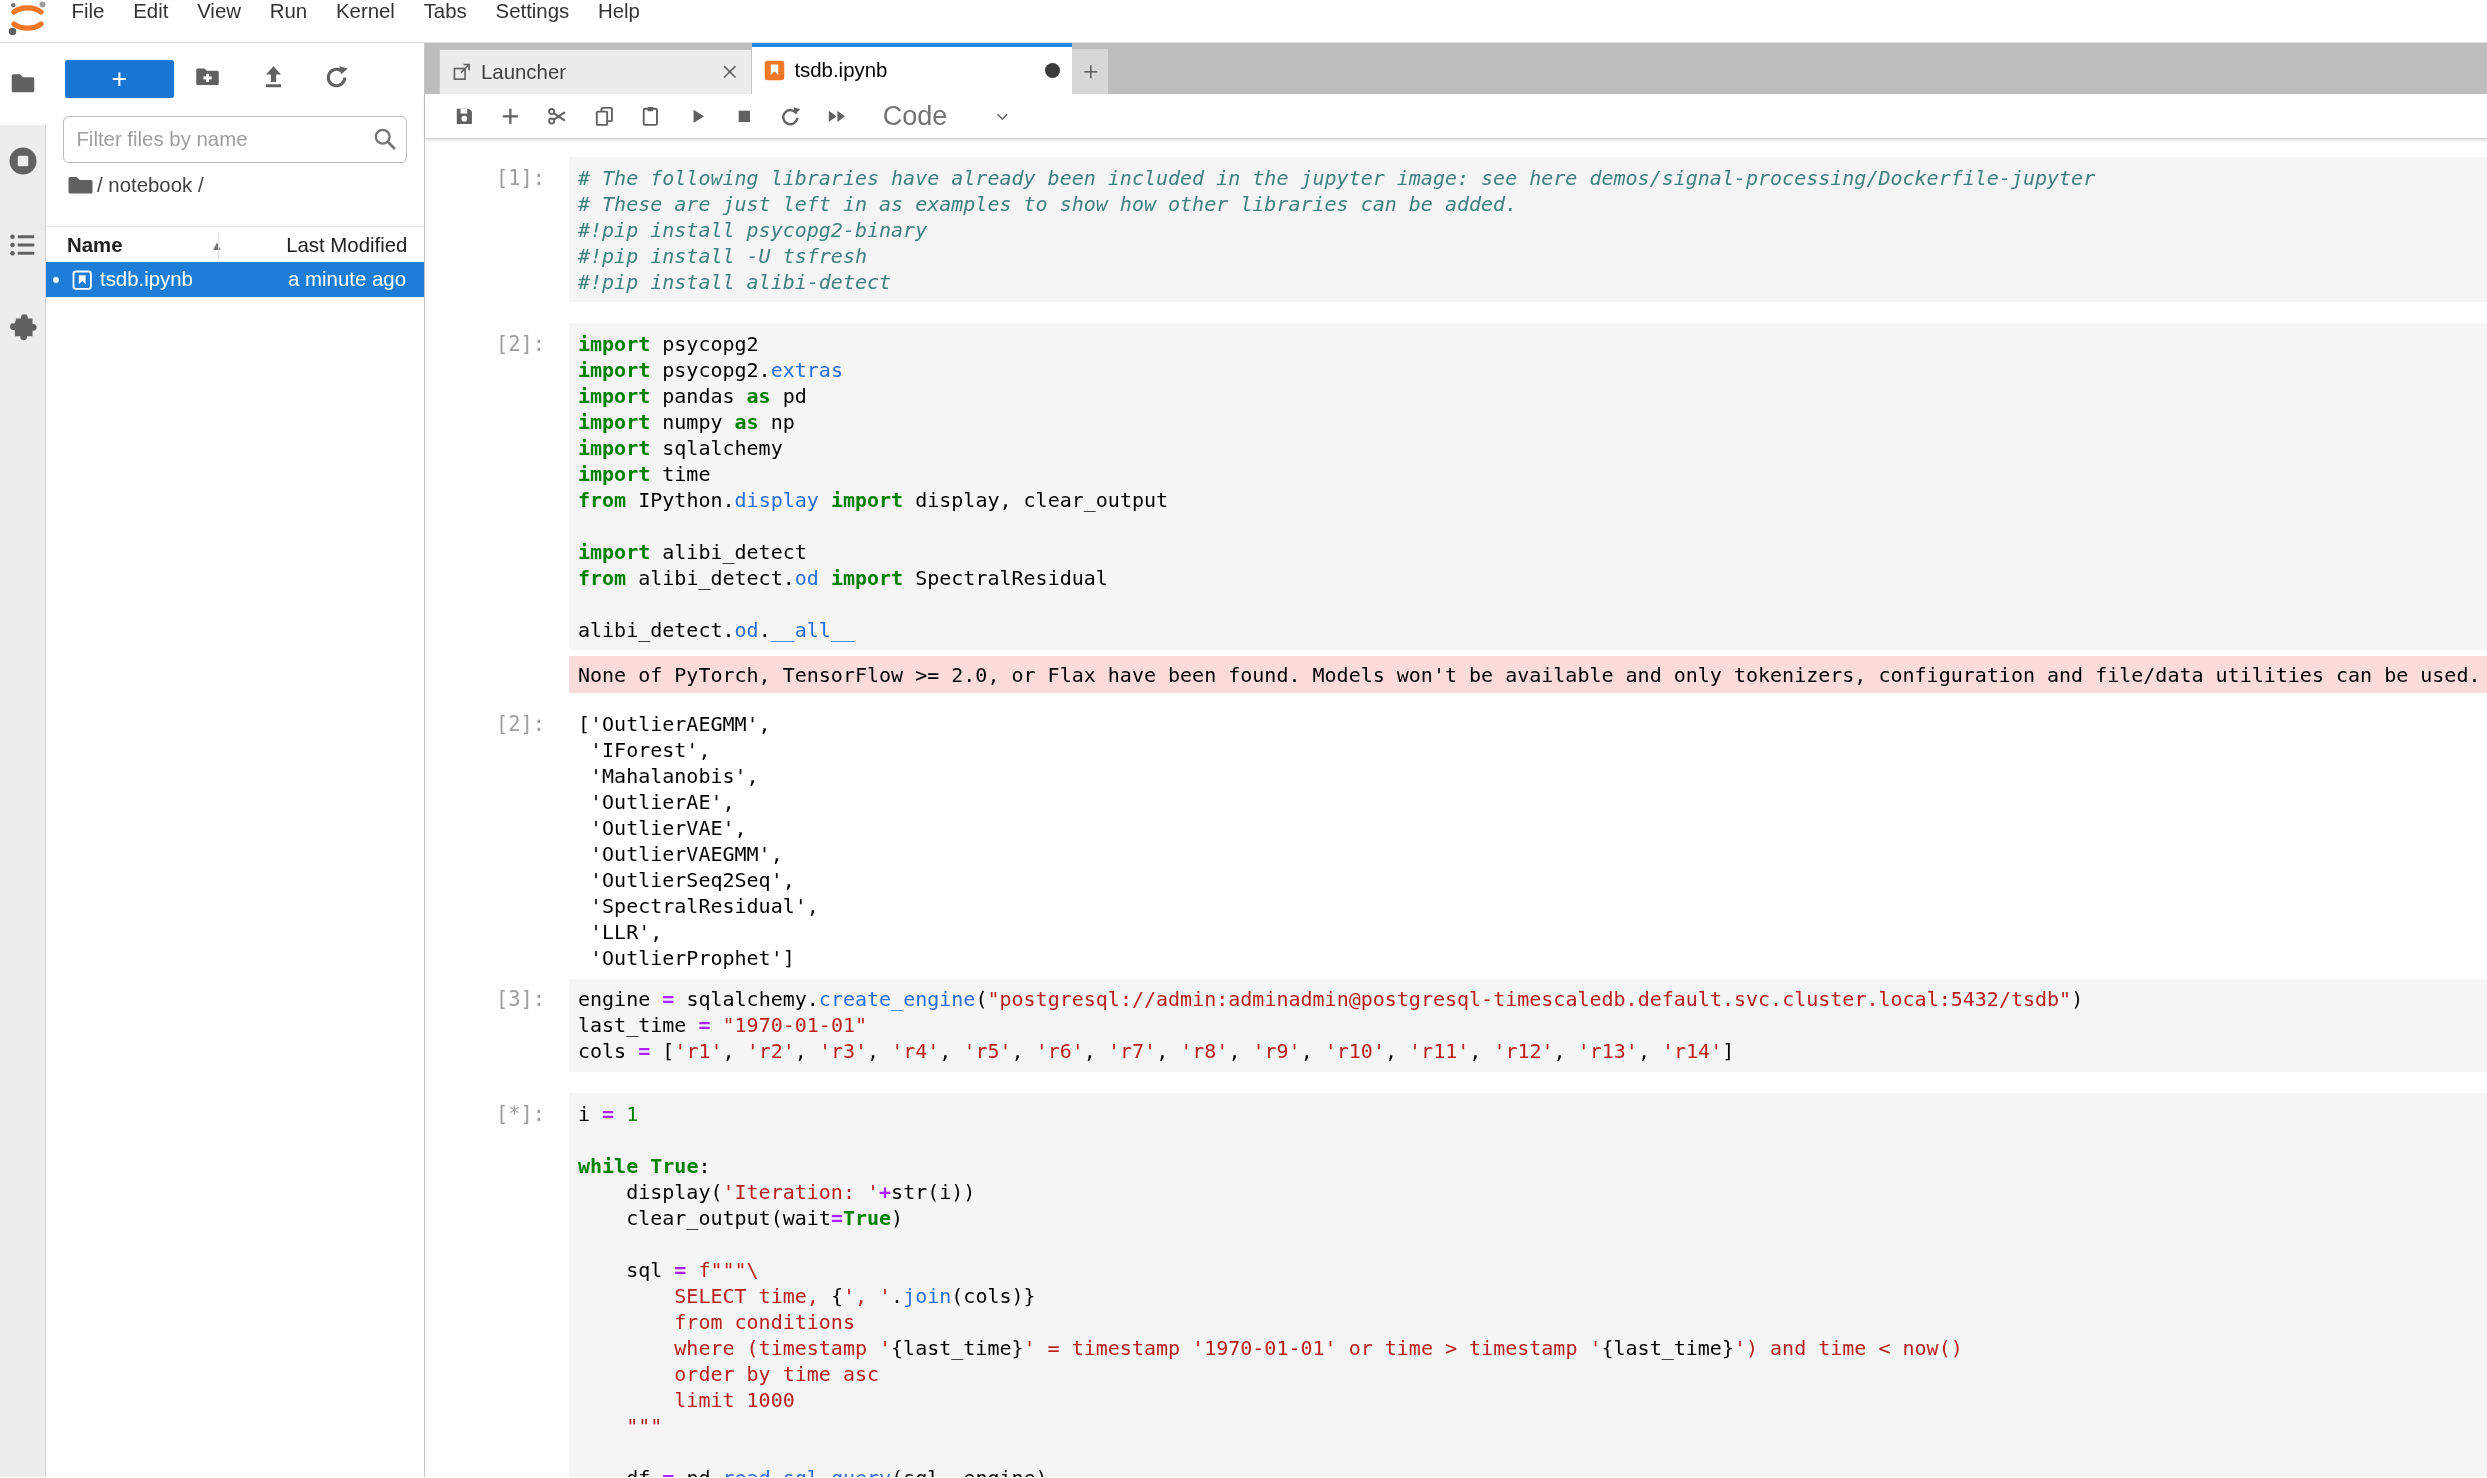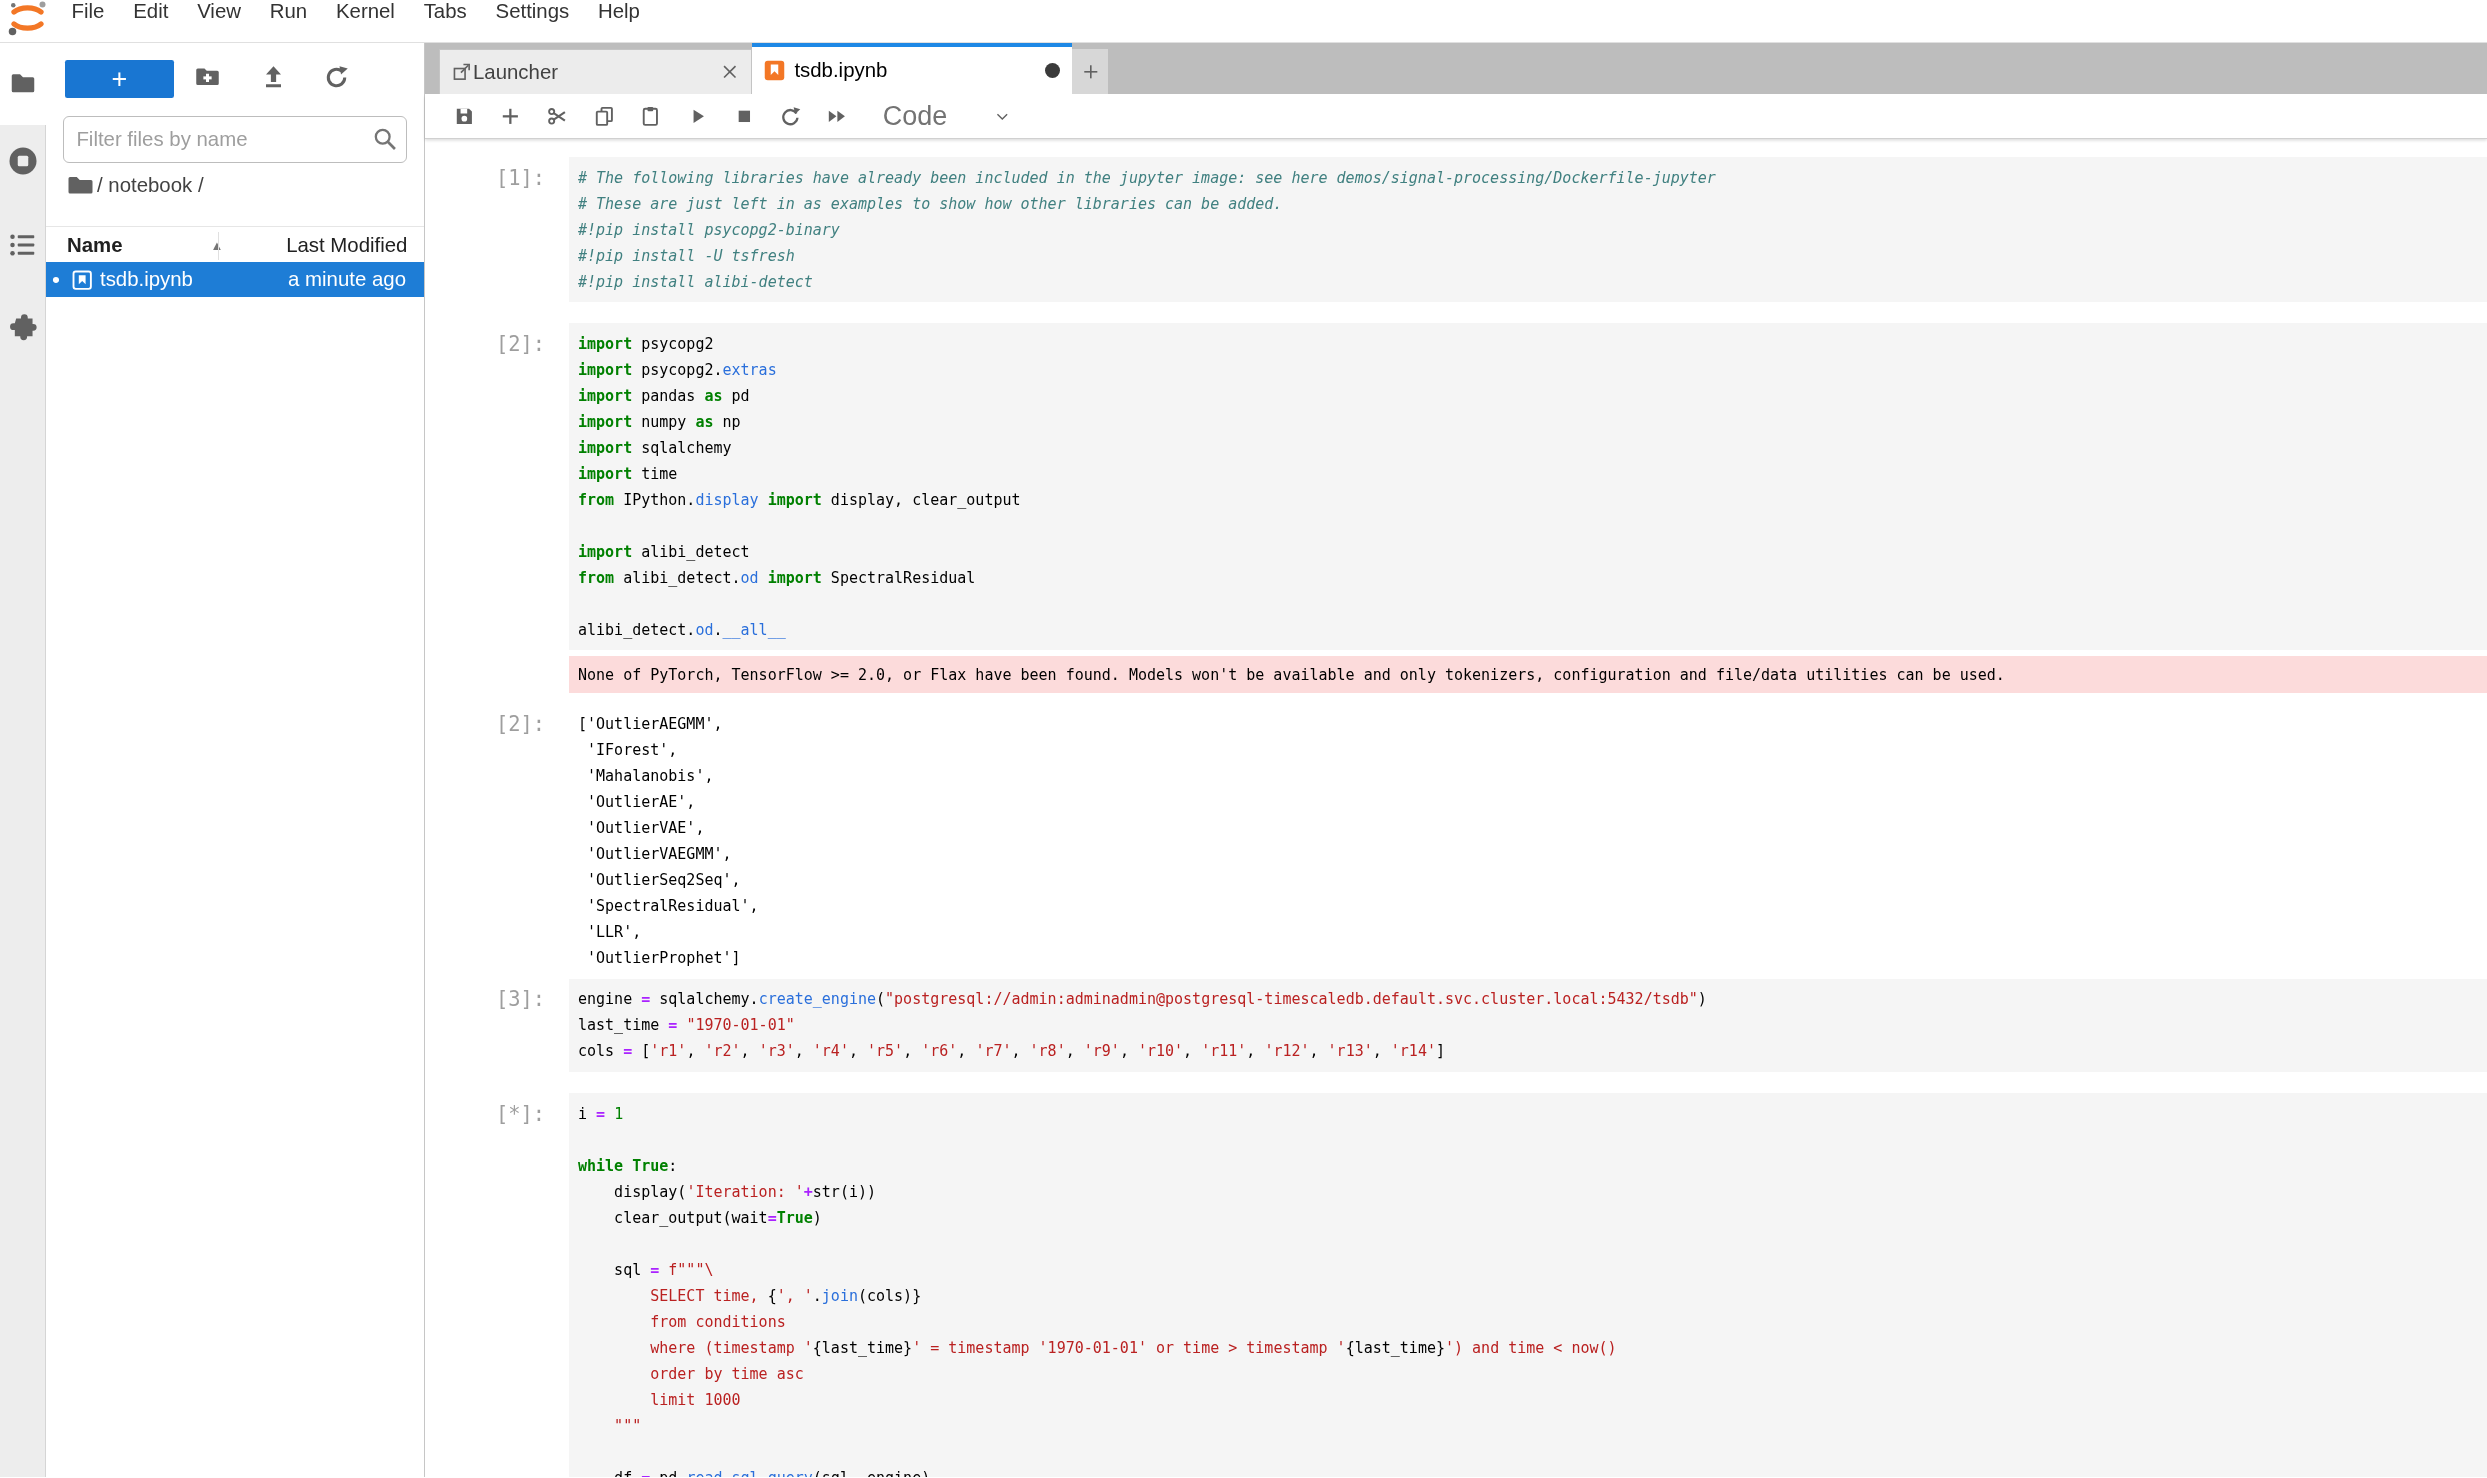--- a/index.html
+++ b/index.html
@@ -45,21 +45,21 @@
   .fb-row .open-dot { position:absolute; left:6px; font-size:22.7px; line-height:35px; }
   .fb-row .nb-icon { position:absolute; left:26px; top:7.6px; }
   .fb-row .fname { position:absolute; left:54px; }
   .fb-row .fmod { position:absolute; right:18px; }
 
   
   .main { flex:1; display:flex; flex-direction:column; min-width:0; }
   .tab-bar { height:51px; background:#bdbdbd; display:flex; align-items:flex-end; padding-left:14.4px; }
   .tab { display:flex; align-items:center; padding:0 12px; }
   .tab-inactive { width:313px; height:45px; background:#ececec; border:0.8px solid #c4c4c4; border-bottom:none; }
-  .tab-inactive .tab-label { flex:1; font-size:20.4px; color:#424242; margin-left:1px; }
+  .tab-inactive .tab-label { flex:1; font-size:20.4px; color:#424242; margin-left:9px; }
   .tab-active { width:320px; height:51px; background:#fff; border-top:4.5px solid #1e88e5; }
   .tab-active .tab-label { flex:1; font-size:20.4px; color:#000; margin-left:9px; }
   .dirty-dot { width:15px; height:15px; border-radius:50%; background:#3a3a3a; }
   .tab-add { width:36px; height:45px; background:#d7d7d7; display:flex; align-items:center;
              justify-content:center; border:none; }
 
   .toolbar { height:45px; background:#fff; border-bottom:0.8px solid #d0d0d0;
              box-shadow:0 1.5px 3px rgba(0,0,0,.14); display:flex; align-items:center;
              padding-left:27px; gap:22.7px; position:relative; z-index:2; }
   .tb-btn { width:24px; height:24px; background:none; border:none; display:flex;
@@ -68,21 +68,21 @@
   .cell-type-label { font-size:27px; color:#737373; }
   .cell-type-chevron { margin-left:47px; }
 
   
   .notebook { flex:1; background:#fff; overflow:hidden; padding-top:18px; }
   .cell, .output { display:flex; }
   .cell { margin-bottom:21px; }
   .prompt { width:144px; flex:none; text-align:right; padding-right:24px; padding-top:7.6px;
             font-family:"DejaVu Sans Mono", monospace; font-size:20.4px; line-height:26px; color:#9e9e9e; }
   .input { flex:1; background:#f5f5f5; padding:7.6px 0 7.6px 9px; min-width:0; }
-  .cl { font-family:"DejaVu Sans Mono", monospace; font-size:15px; line-height:26px;
+  .cl { font-family:"DejaVu Sans Mono", monospace; font-size:20px; line-height:26px;
         white-space:pre; color:#000; }
   .tok-k { color:#008000; font-weight:bold; }
   .tok-o { color:#aa22ff; font-weight:bold; }
   .tok-s { color:#ba2121; }
   .tok-n { color:#008000; }
   .tok-c { color:#408080; font-style:italic; }
   .tok-p { color:#2a6fdb; }
   .stderr { margin:6px 0 0 144px; background:#fcdbdb; padding:5.3px 0 5.3px 9px; }
   .stderr .cl { color:#000; }
   .output { margin-top:10.6px; }

